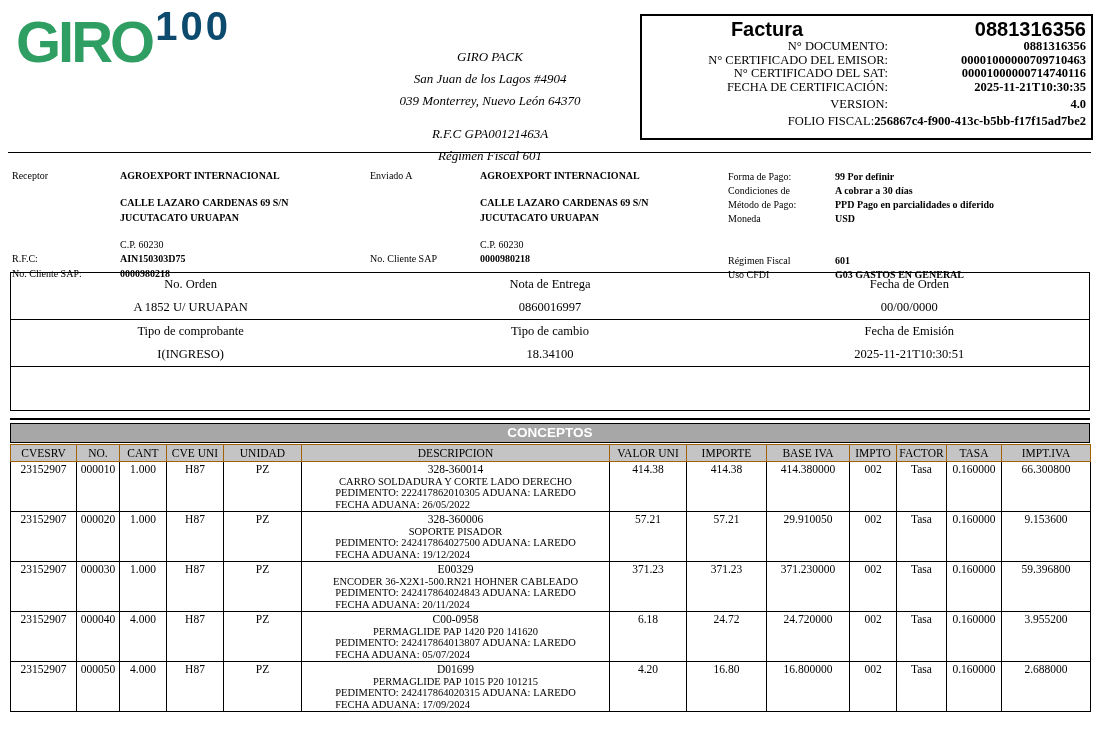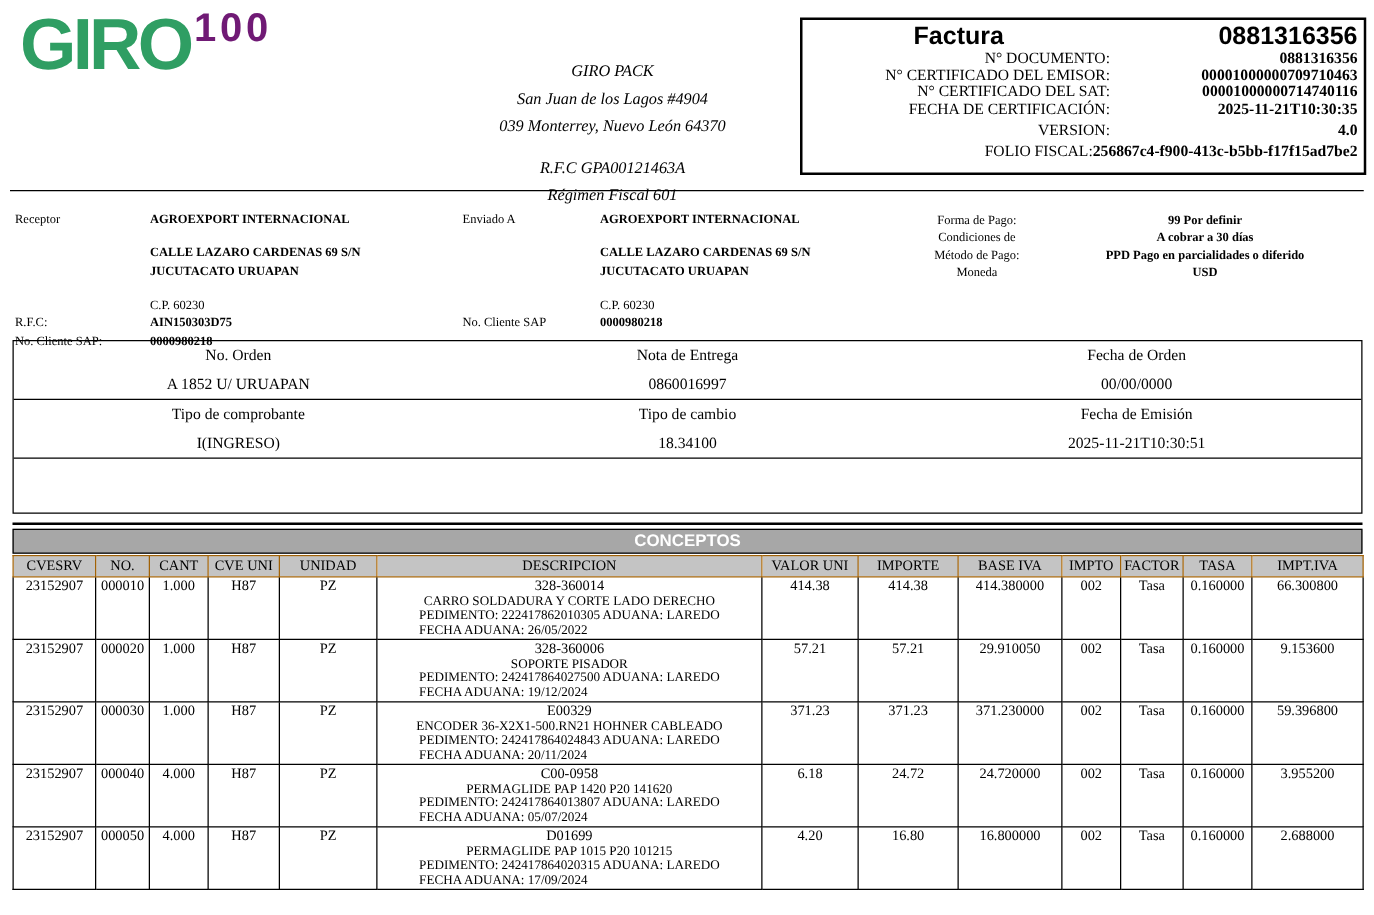--- a/index.html
+++ b/index.html
@@ -2,21 +2,21 @@
 <html><head>
 <meta charset="utf-8">
 <style>
   html,body{margin:0;padding:0;background:#fff;}
   body{width:1099px;height:732px;font-family:"Liberation Serif",serif;color:#000;}
   .page{position:relative;width:1099px;height:732px;overflow:hidden;}
 
   
   .logo{position:absolute;left:16px;top:4px;font-family:"Liberation Sans",sans-serif;font-weight:bold;white-space:nowrap;}
   .logo-main{font-size:58px;line-height:1;color:#2f9e63;letter-spacing:-3px;}
-  .logo-suffix{font-size:32px;color:#701a75;letter-spacing:3px;vertical-align:22px;margin-left:3px;}
+  .logo-suffix{font-size:40px;color:#0c4a6e;letter-spacing:3px;vertical-align:22px;margin-left:3px;}
 
   
   .company{position:absolute;left:330px;top:46px;width:320px;text-align:center;font-size:13px;}
   .company div{line-height:22px;font-style:italic;}
   .company .gap{height:11px;}
 
   
   .invoice-box{position:absolute;left:640px;top:14px;width:453px;height:126px;border:2px solid #000;box-sizing:border-box;padding:2px 5px 0 4px;}
   .inv-title-row{display:flex;font-family:"Liberation Sans",sans-serif;font-weight:bold;font-size:20px;line-height:22px;}
   .inv-title{width:55%;text-align:center;}
@@ -28,21 +28,21 @@
 
   .divider{position:absolute;top:152px;left:8px;width:1083px;border-top:1px solid #000;}
 
   
   .parties{position:absolute;top:168px;left:0;width:1060px;height:114px;font-size:10px;}
   .abs{position:absolute;white-space:nowrap;}
   .b{font-weight:bold;}
 
   
   .fieldlist{position:absolute;width:365px;}
-  .fieldlist .frow{display:flex;line-height:14px;text-align:center;}
+  .fieldlist .frow{display:flex;line-height:14px;}
   .fieldlist .flabel{width:107px;}
   .fieldlist .fvalue{flex:1;font-weight:bold;}
 
   
   .order-box{position:absolute;top:272px;left:10px;width:1080px;height:139px;border:1px solid #000;box-sizing:border-box;}
   .order-row{display:flex;height:23px;align-items:center;text-align:center;font-size:12.5px;}
   .order-row.ruled{border-bottom:1px solid #000;}
   .order-cell{flex:1;}
 
   
@@ -138,20 +138,30 @@
           <span class="flabel">Condiciones de</span>
           <span class="fvalue">A cobrar a 30 días</span>
         </div>
         <div class="frow">
           <span class="flabel">Método de Pago:</span>
           <span class="fvalue">PPD Pago en parcialidades o diferido</span>
         </div>
         <div class="frow">
           <span class="flabel">Moneda</span>
           <span class="fvalue">USD</span>
+        </div>
+      </div>
+    <div class="fieldlist" style="left:728px;top:86px">
+        <div class="frow">
+          <span class="flabel">Régimen Fiscal</span>
+          <span class="fvalue">601</span>
+        </div>
+        <div class="frow">
+          <span class="flabel">Uso CFDI</span>
+          <span class="fvalue">G03 GASTOS EN GENERAL</span>
         </div>
       </div>
   </div>
 
   <div class="order-box">
       <div class="order-row">
         <div class="order-cell">No. Orden</div>
         <div class="order-cell">Nota de Entrega</div>
         <div class="order-cell">Fecha de Orden</div>
       </div>

